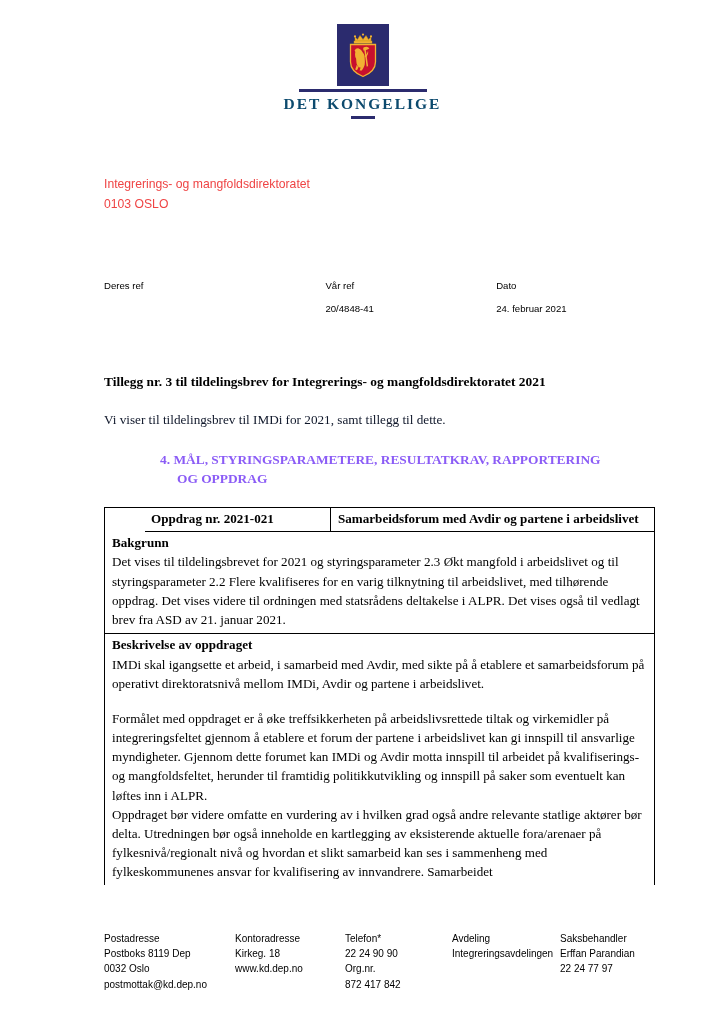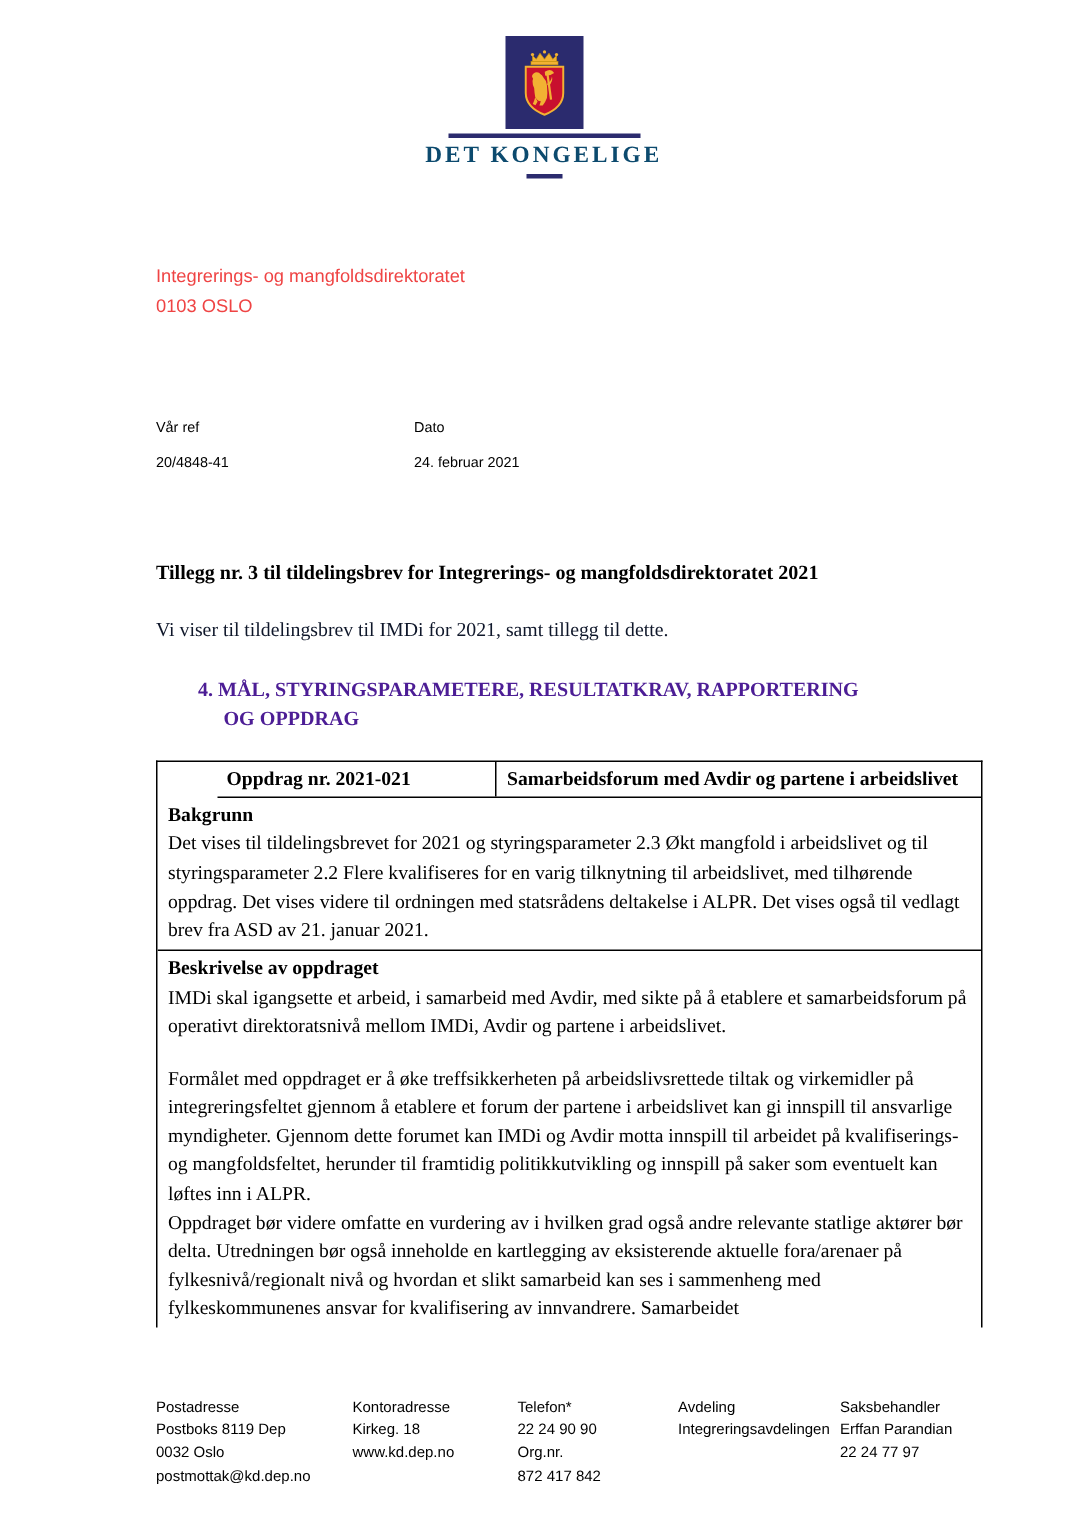--- a/index.html
+++ b/index.html
@@ -99,26 +99,26 @@
     color: #000;
   }
   .doc-intro {
     margin-top: 22px;
     font-family: "Liberation Serif", serif;
     font-size: 13.2px;
     color: #0f172a;
   }
   .section-heading {
     margin-top: 22px;
-    margin-left: 28px;
+    margin-left: 56px;
     font-family: "Liberation Serif", serif;
     font-size: 13.4px;
     font-weight: bold;
     line-height: 1.42;
-    color: #4c1d95;
+    color: #8b5cf6;
     width: 470px;
   }
   .section-heading .sh-l2 { display: block; padding-left: 17px; }
 
   
   .oppdrag-table {
     margin-top: 18px;
     border: 1.4px solid #000;
     border-bottom: none;
     width: 551px;
@@ -230,20 +230,24 @@
   </div>
 
   <div class="content">
 
     <div class="recipient">
       <div>Integrerings- og mangfoldsdirektoratet</div>
       <div>0103 OSLO</div>
     </div>
 
     <div class="refrow">
+      <div class="ref-col-1">
+        <span class="ref-label">Deres ref</span>
+        <span class="ref-value"></span>
+      </div>
       <div class="ref-col-2">
         <span class="ref-label">Vår ref</span>
         <span class="ref-value">20/4848-41</span>
       </div>
       <div class="ref-col-3">
         <span class="ref-label">Dato</span>
         <span class="ref-value">24. februar 2021</span>
       </div>
     </div>
 

